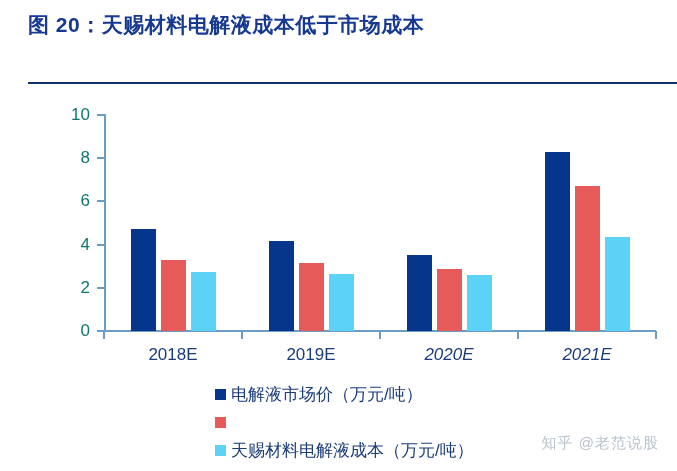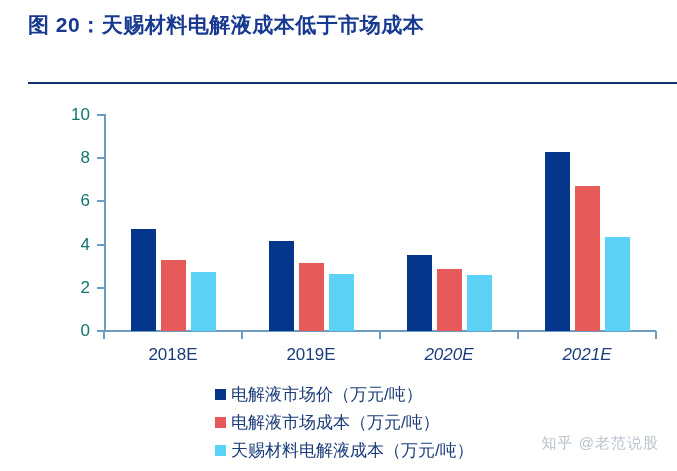--- a/index.html
+++ b/index.html
@@ -191,21 +191,20 @@
     </div>
 </div>
 
 <div id="legend">
     <div class="legend-row">
       <span class="legend-swatch navy"></span>
       <span class="legend-text">电解液市场价（万元/吨）</span>
     </div>
     <div class="legend-row">
       <span class="legend-swatch red"></span>
-      <span class="legend-text">电解液市场成本（万元/吨）</span>
     </div>
     <div class="legend-row">
       <span class="legend-swatch cyan"></span>
       <span class="legend-text">天赐材料电解液成本（万元/吨）</span>
     </div>
   </div>
 
 <div id="watermark">知乎 @老范说股</div>
 
 </body></html>

